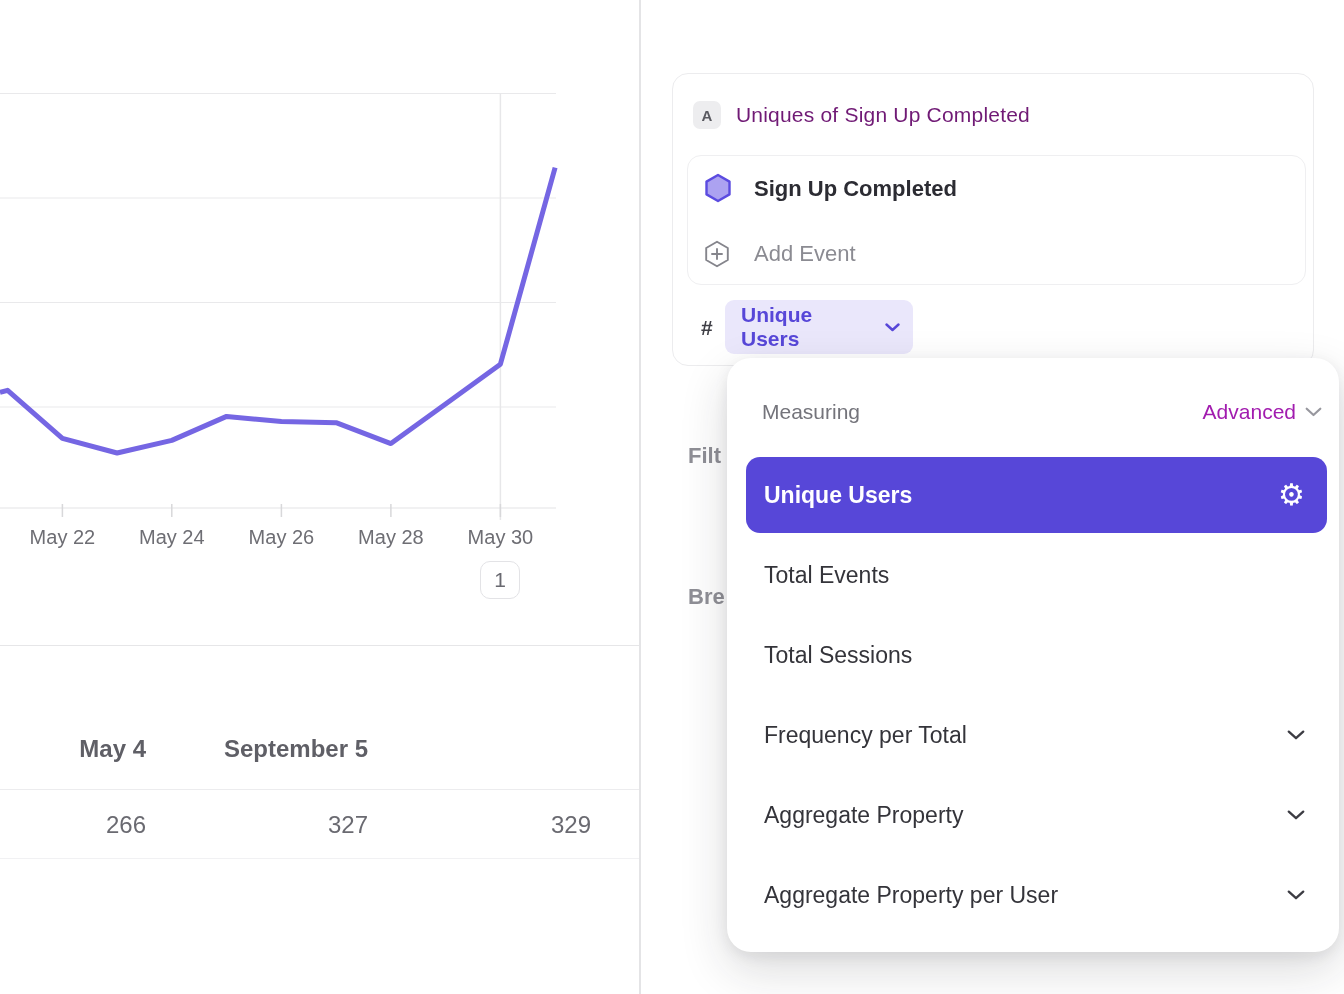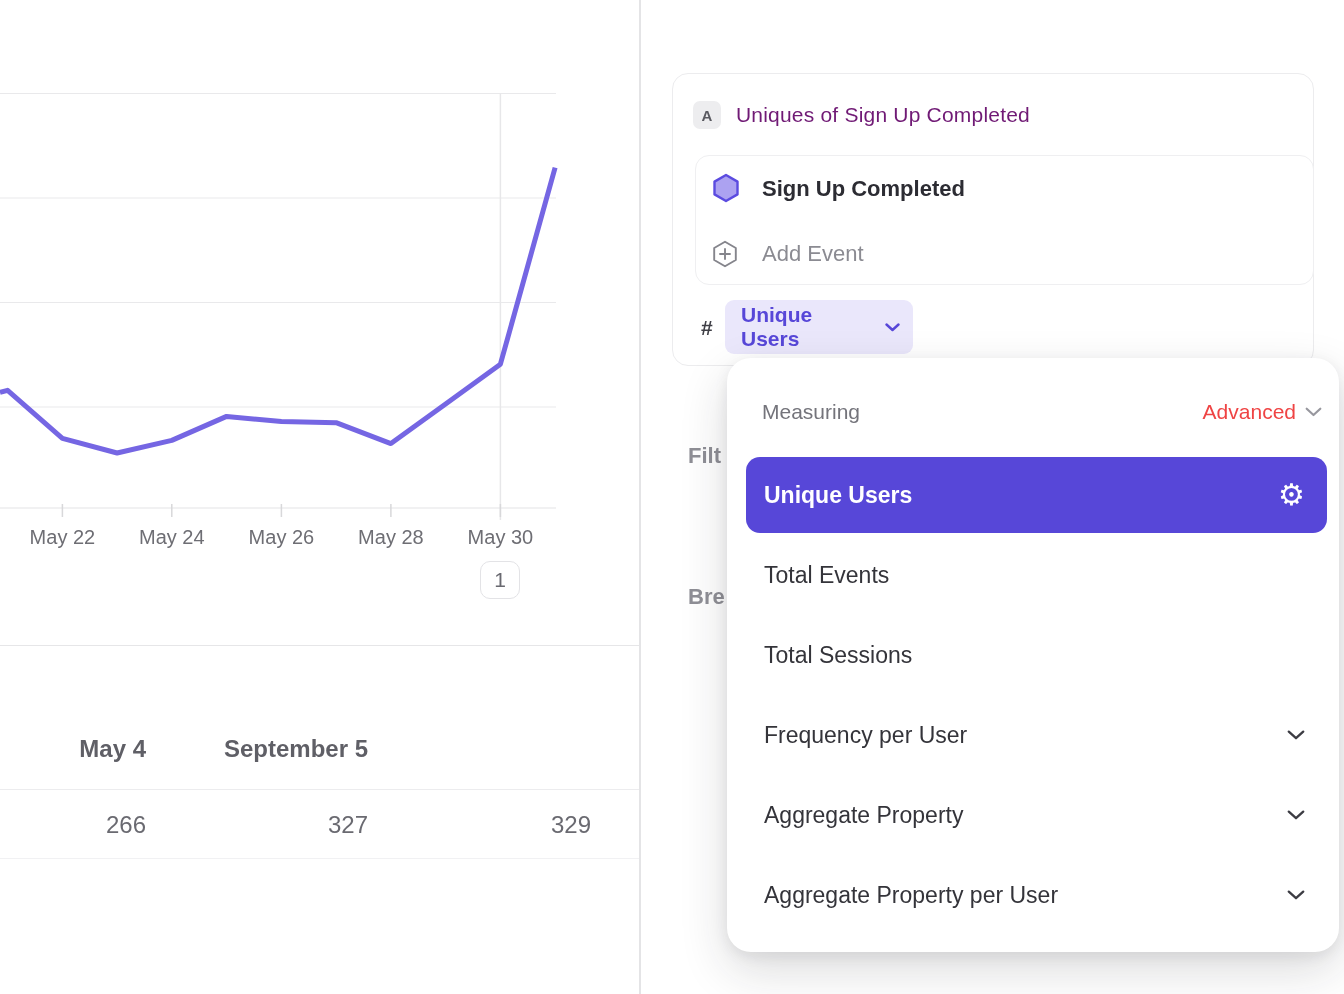--- a/index.html
+++ b/index.html
@@ -38,21 +38,21 @@
     background:#fff;border:1px solid #ececee;border-radius:16px;box-sizing:border-box;
   }
   .series-row{position:absolute;left:20px;top:27px;display:flex;align-items:center;gap:15px;}
   .series-badge{
     width:28px;height:28px;border-radius:7px;background:#ededef;color:#5a5a61;
     font-size:15px;font-weight:700;display:flex;align-items:center;justify-content:center;cursor:pointer;
   }
   .series-title{color:#701a75;font-size:21px;font-weight:500;letter-spacing:.2px;}
   .event-card{
     position:absolute;left:14px;top:81px;width:619px;height:130px;
-    border:1px solid #efeff1;border-radius:14px;box-sizing:border-box;background:#fff;margin-left:8px;
+    border:1px solid #efeff1;border-radius:14px;box-sizing:border-box;background:#fff;
   }
   .event-card .icon{position:absolute;left:15px;}
   .event-label{position:absolute;left:66px;height:30px;line-height:30px;font-size:22px;}
   .event-name{top:18px;color:#2c2c33;font-weight:700;}
   .add-event-label{top:83px;color:#8b8b92;font-weight:500;}
   .metric-row-hash{
     position:absolute;left:28px;top:240px;height:28px;line-height:28px;
     color:#3f3f46;font-size:21px;font-weight:700;
   }
   .metric-pill{
@@ -74,21 +74,21 @@
     position:absolute;left:727px;top:358px;width:612px;height:594px;
     background:#fff;border-radius:24px;
     box-shadow:0 4px 14px rgba(30,30,40,.08),0 18px 48px rgba(30,30,40,.16);
   }
   .measure-header{
     position:absolute;left:35px;right:17px;top:40px;height:28px;
     display:flex;align-items:center;justify-content:space-between;
   }
   .measure-header .label{color:#74747b;font-size:21px;font-weight:500;}
   .measure-mode{display:flex;align-items:center;gap:9px;cursor:pointer;}
-  .measure-mode .mode-text{color:#ef4444;font-size:21px;font-weight:400;}
+  .measure-mode .mode-text{color:#a21caf;font-size:21px;font-weight:400;}
   .menu-item{
     position:absolute;left:19px;width:581px;height:76px;border-radius:14px;
     display:flex;align-items:center;box-sizing:border-box;padding:0 22px 0 18px;
     color:#34343a;font-size:23px;font-weight:500;cursor:pointer;
   }
   .menu-item .label{flex:1;}
   .menu-item.selected{color:#ffffff;font-weight:700;}
   .gear-glyph{font-family:"DejaVu Sans",sans-serif;font-size:30px;line-height:30px;color:#fff;}
   svg.chev{flex:0 0 auto;}
 </style>
@@ -184,21 +184,21 @@
           <span class="label">Unique Users</span>
           <span class="gear-glyph">⚙</span>
         </div>
         <div class="menu-item" style="top: 179px;">
           <span class="label">Total Events</span>
         </div>
         <div class="menu-item" style="top: 259px;">
           <span class="label">Total Sessions</span>
         </div>
         <div class="menu-item" style="top: 339px;">
-          <span class="label">Frequency per User</span>
+          <span class="label">Frequency per Total</span>
           <svg class="chev" width="18" height="10" viewBox="0 0 18 10">
             <path d="M1.8 1.6 L9 8.2 L16.2 1.6" fill="none" stroke="#3c3c43" stroke-width="2.3" stroke-linecap="round" stroke-linejoin="round"></path>
           </svg>
         </div>
         <div class="menu-item" style="top: 419px;">
           <span class="label">Aggregate Property</span>
           <svg class="chev" width="18" height="10" viewBox="0 0 18 10">
             <path d="M1.8 1.6 L9 8.2 L16.2 1.6" fill="none" stroke="#3c3c43" stroke-width="2.3" stroke-linecap="round" stroke-linejoin="round"></path>
           </svg>
         </div>

